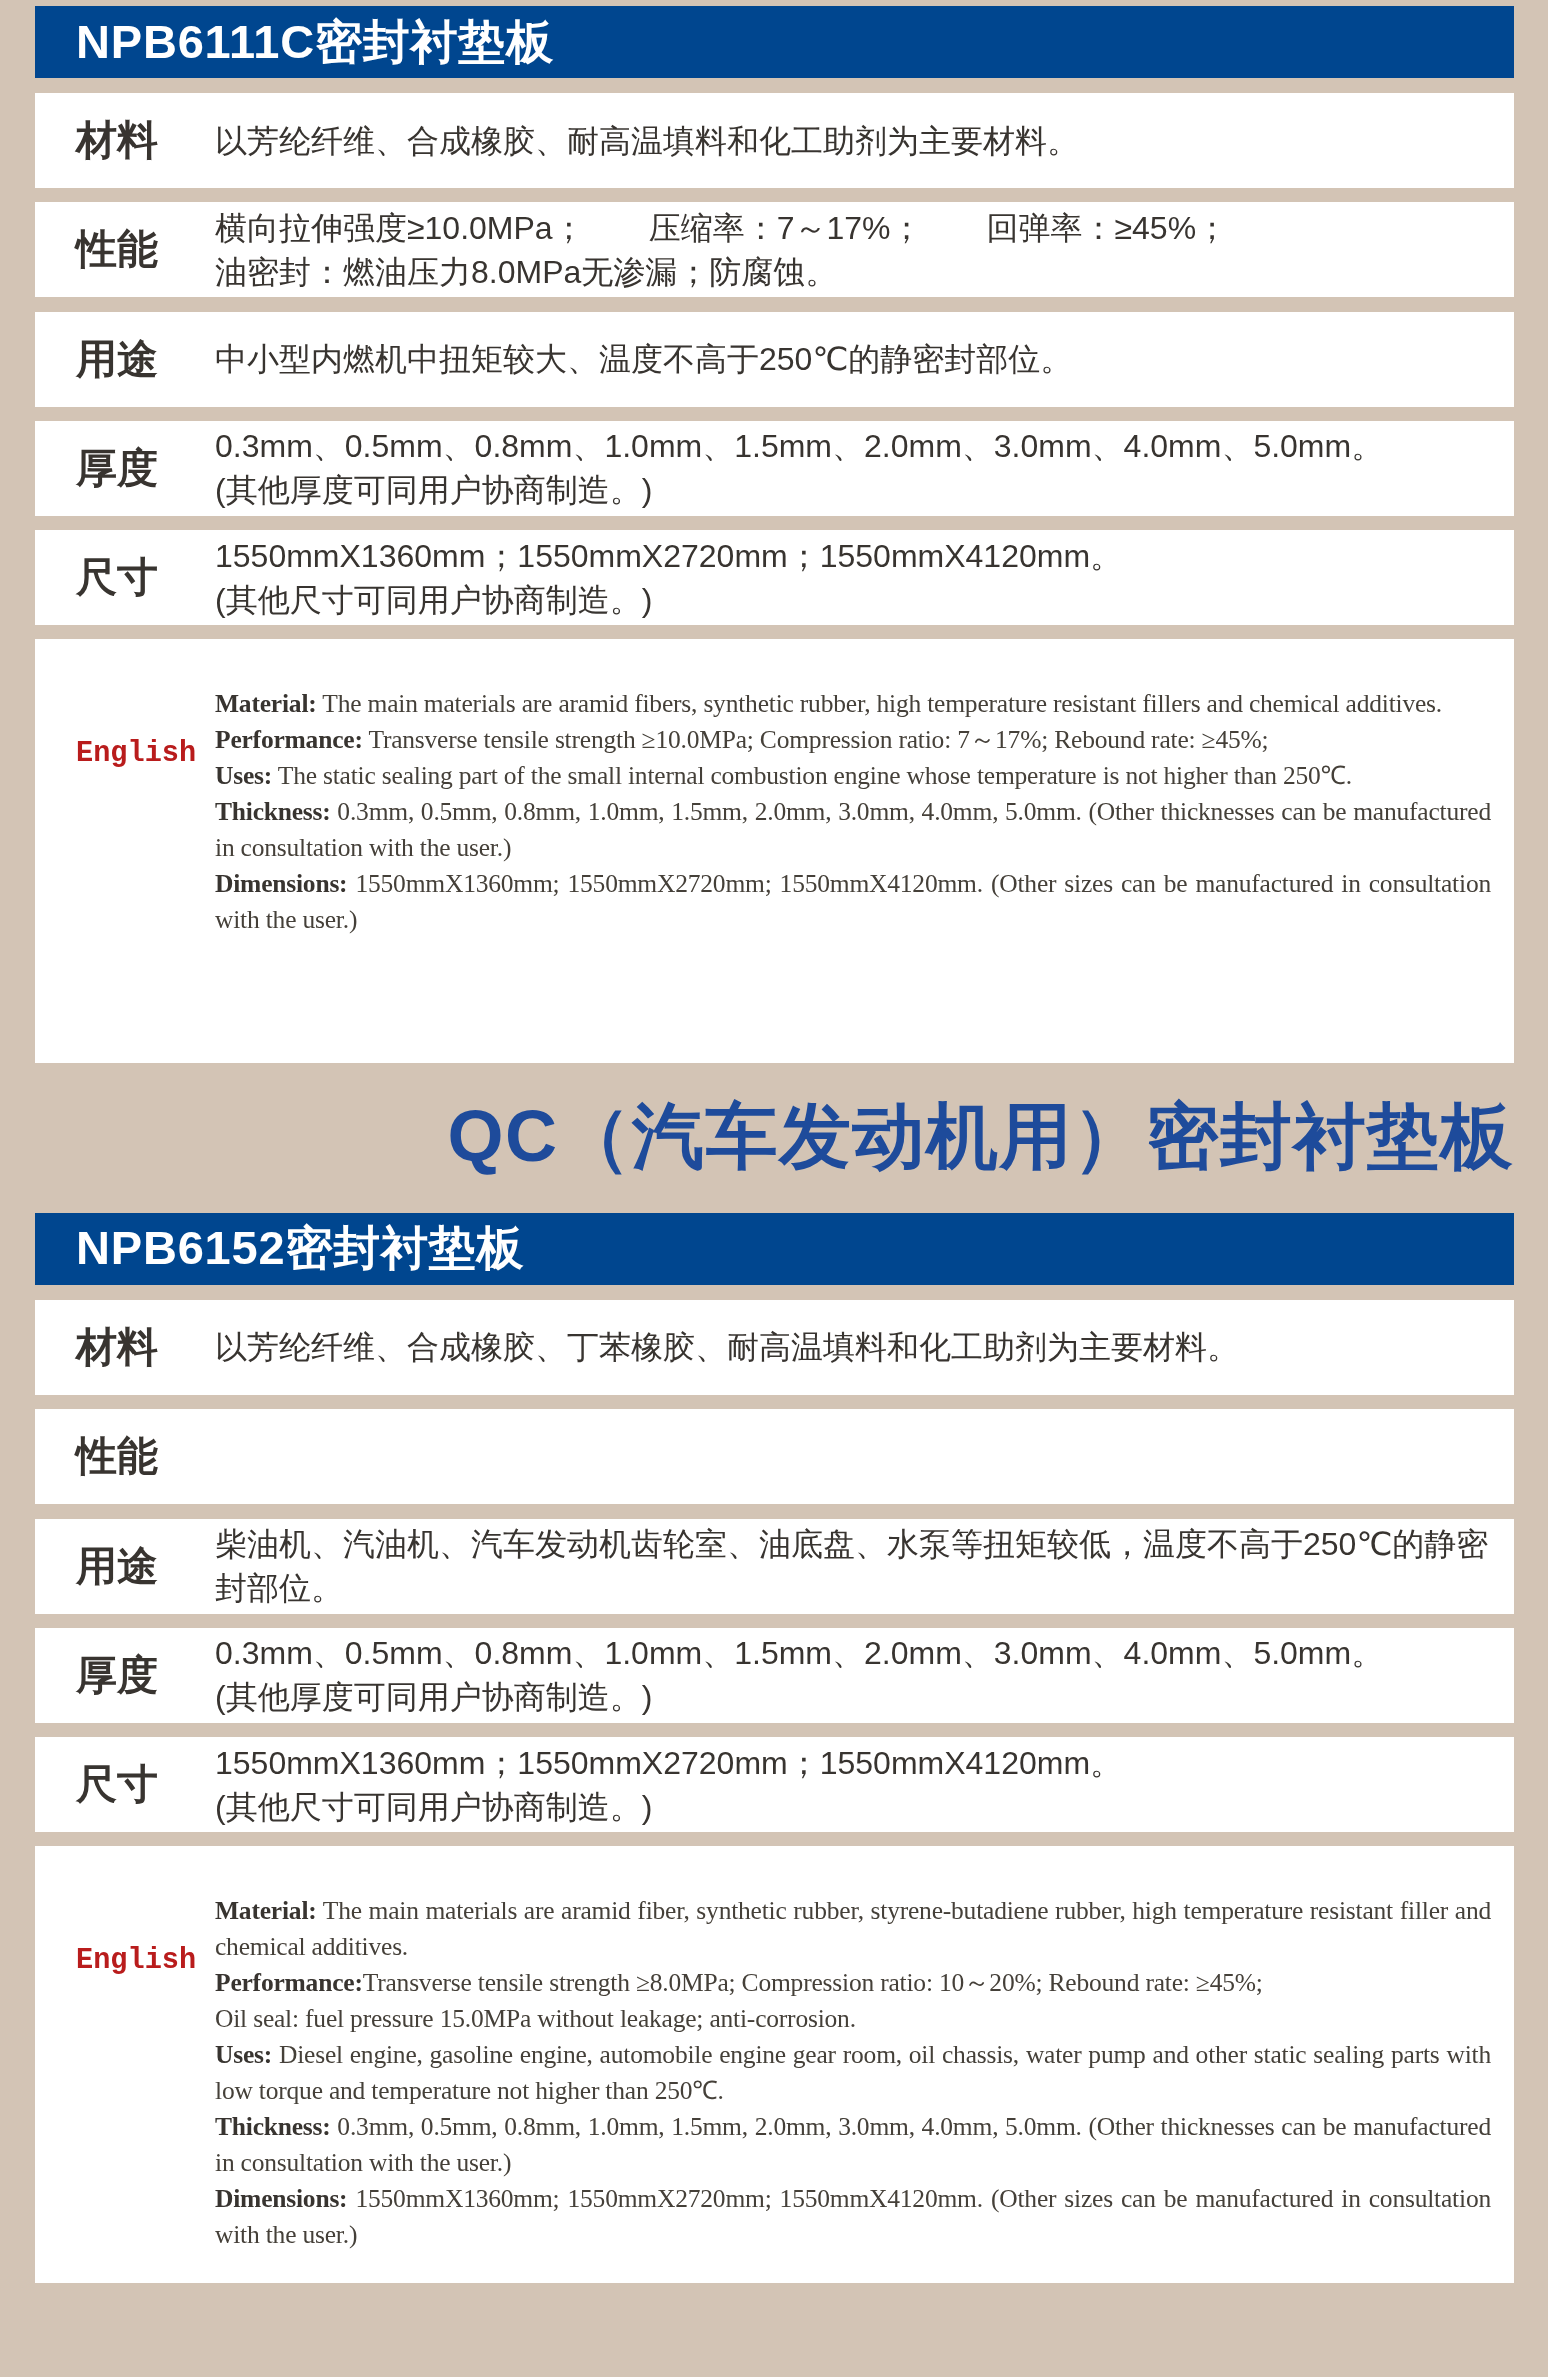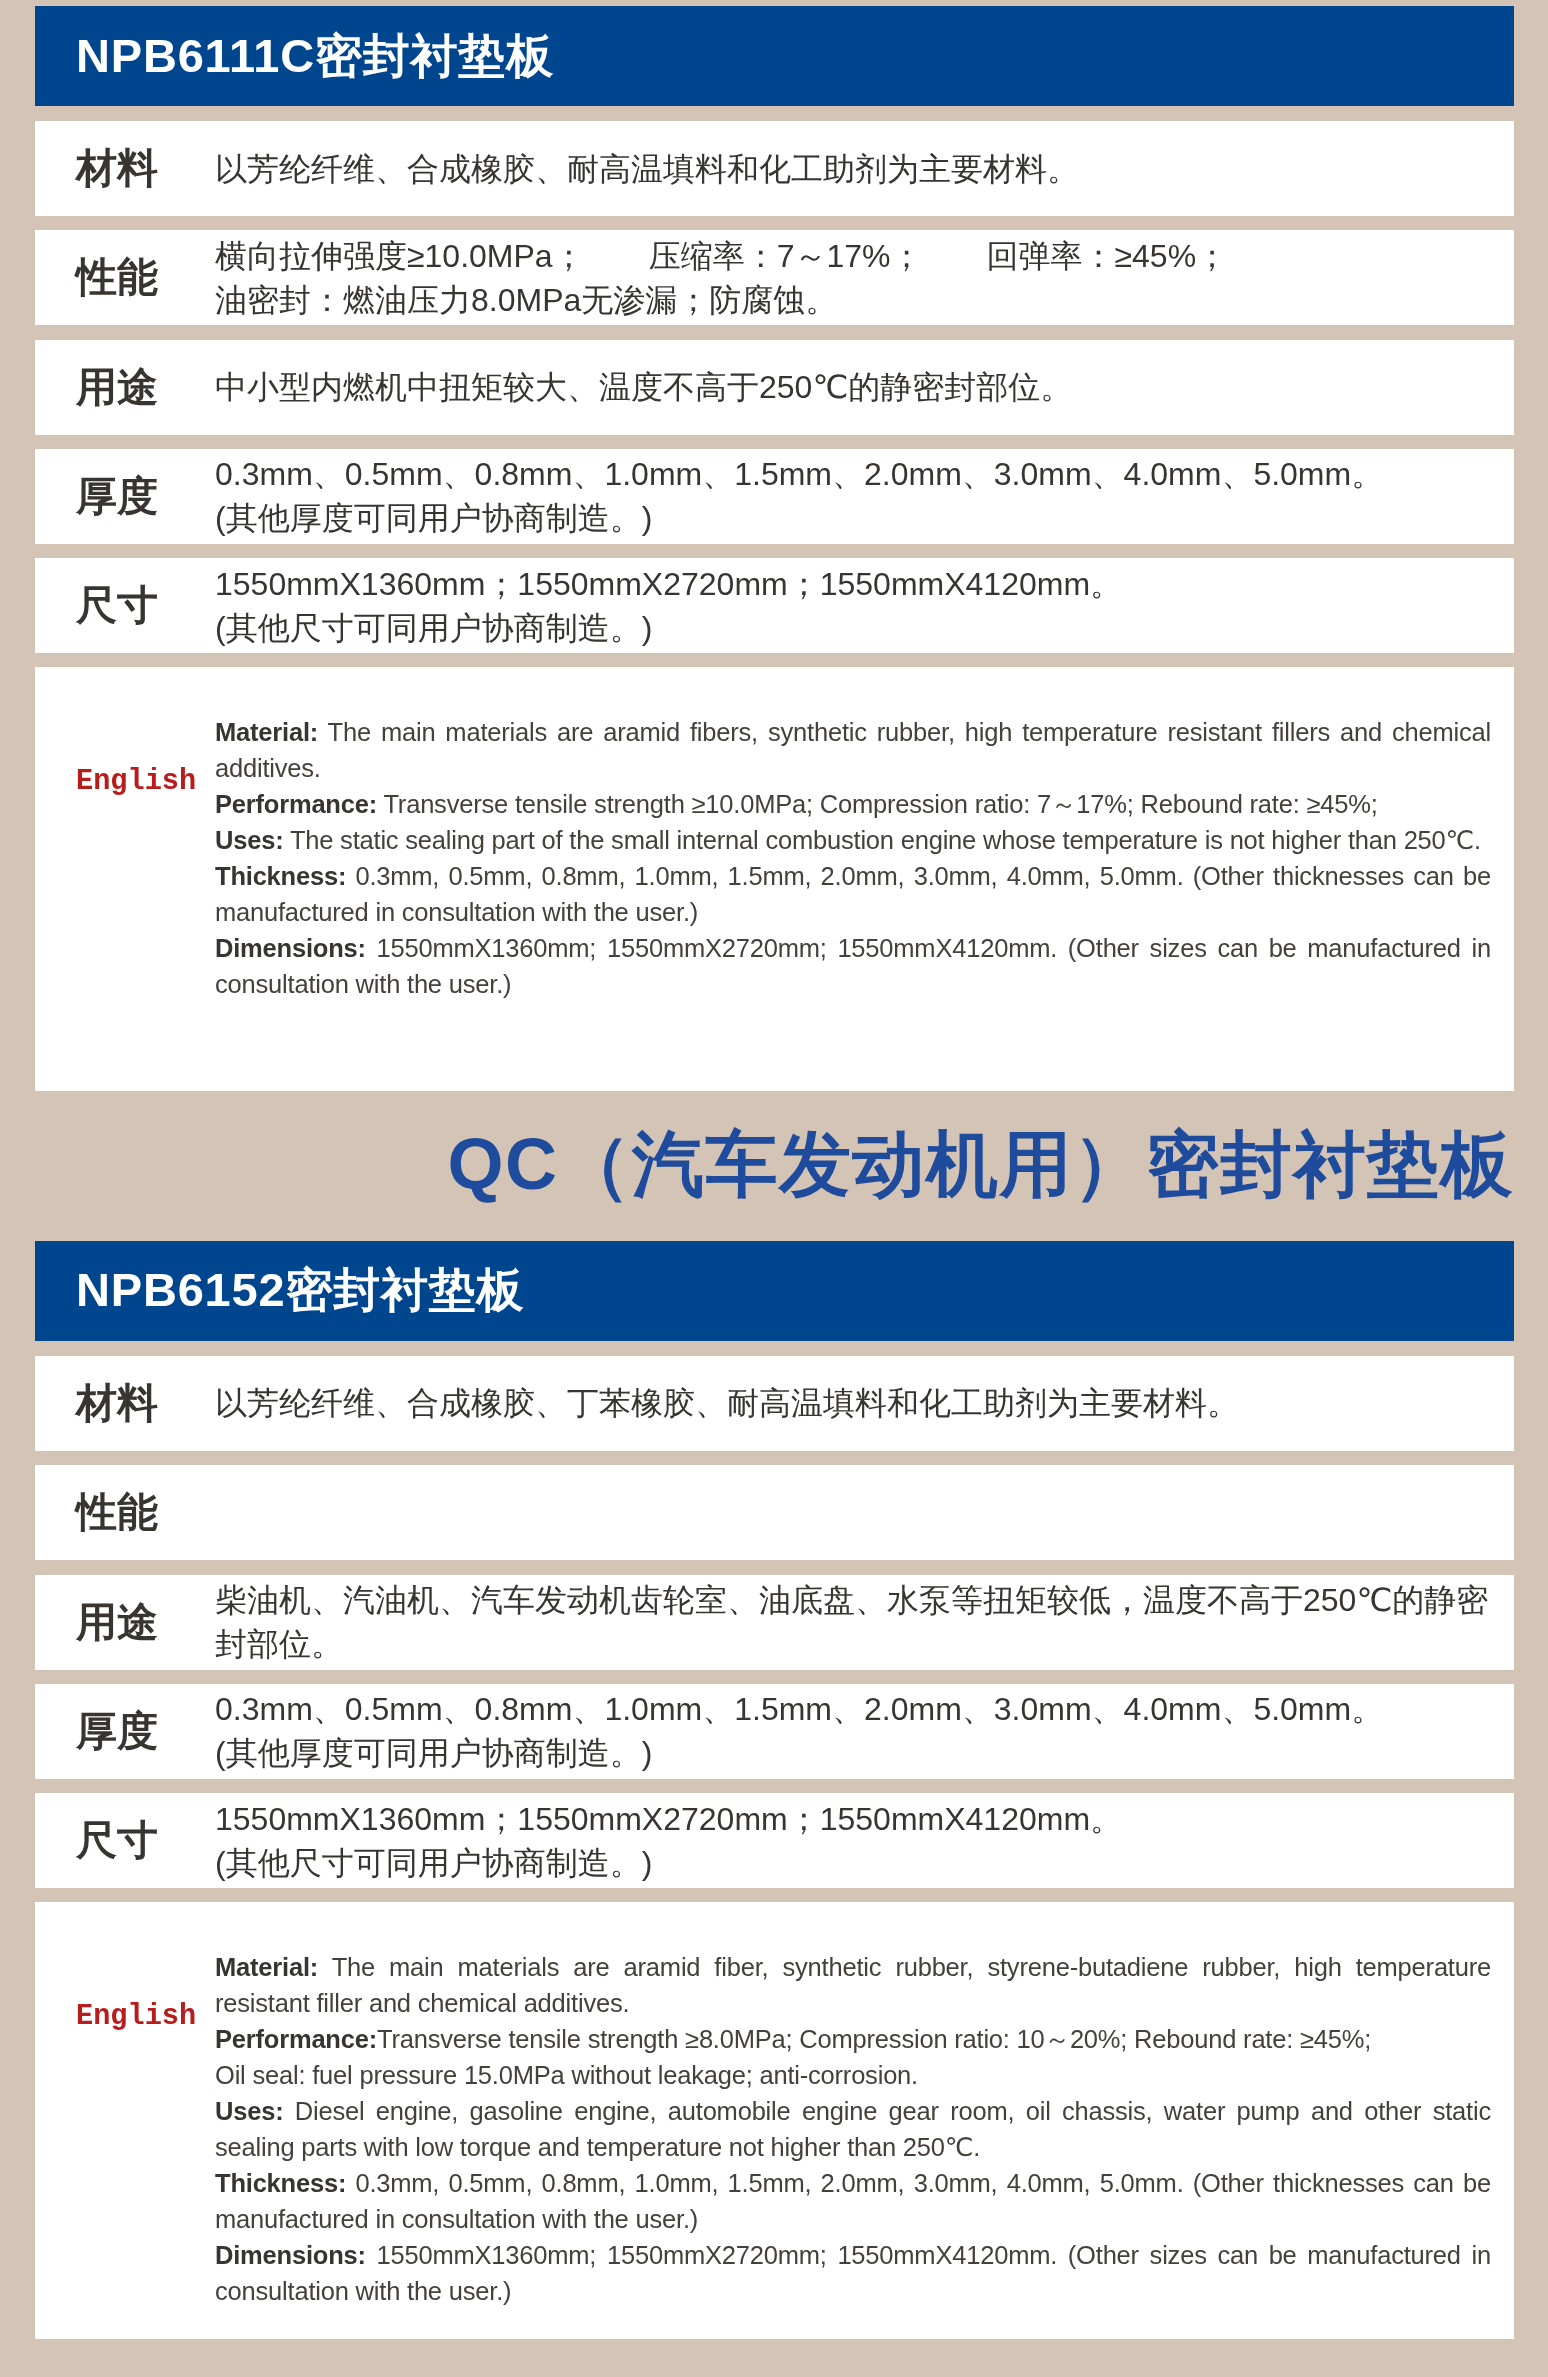--- a/index.html
+++ b/index.html
@@ -5,21 +5,21 @@
   html, body { margin: 0; padding: 0; }
   body {
     width: 1549px;
     height: 2377px;
     background: #d3c4b5;
     font-family: "Liberation Sans", "DejaVu Sans", sans-serif;
   }
   .page { padding: 6px 35px 0 35px; box-sizing: border-box; }
 
   .title-bar {
-    height: 100px;
+    height: 72px;
     background: #00468f;
     display: flex;
     align-items: center;
     padding-left: 41px;
     margin-bottom: 15px;
   }
   .title-text {
     color: #ffffff;
     font-size: 47px;
     font-weight: bold;
@@ -62,20 +62,21 @@
     color: #b91c1c;
     padding-top: 98px;
   }
   .english-content {
     padding-top: 47px;
     padding-bottom: 30px;
     font-size: 25.5px;
     line-height: 36px;
     letter-spacing: -0.2px;
     color: #454039;
+    font-family: Liberation Serif, serif;
   }
   .en-para { margin: 0; text-align: justify; }
   .en-para b { font-weight: bold; color: #383430; }
 
   .qc-heading {
     font-size: 72px;
     line-height: 101px;
     font-weight: bold;
     color: #1e4b9b;
     margin: 22.5px 0 26px 0;

